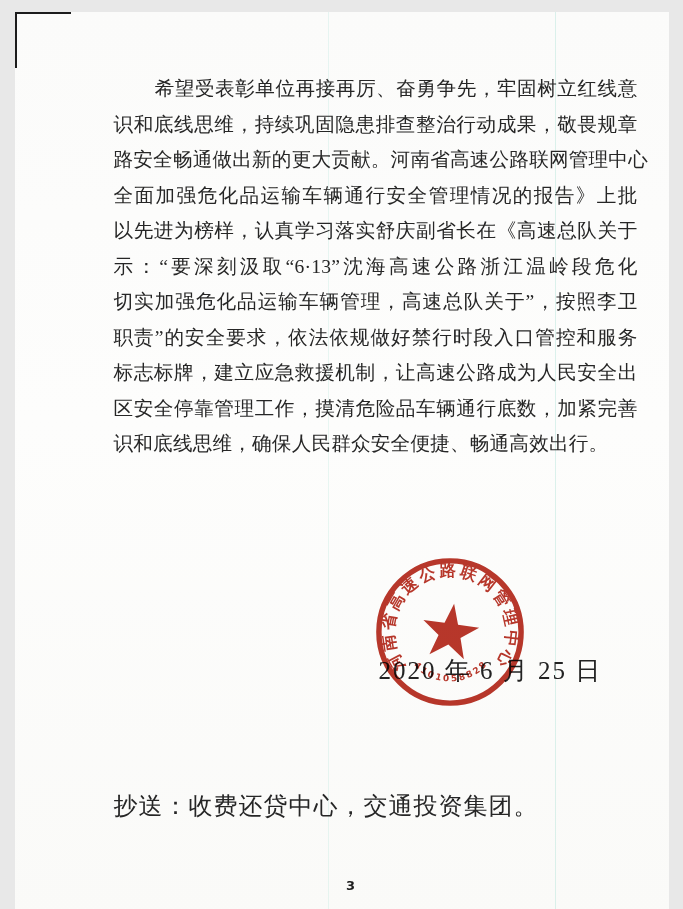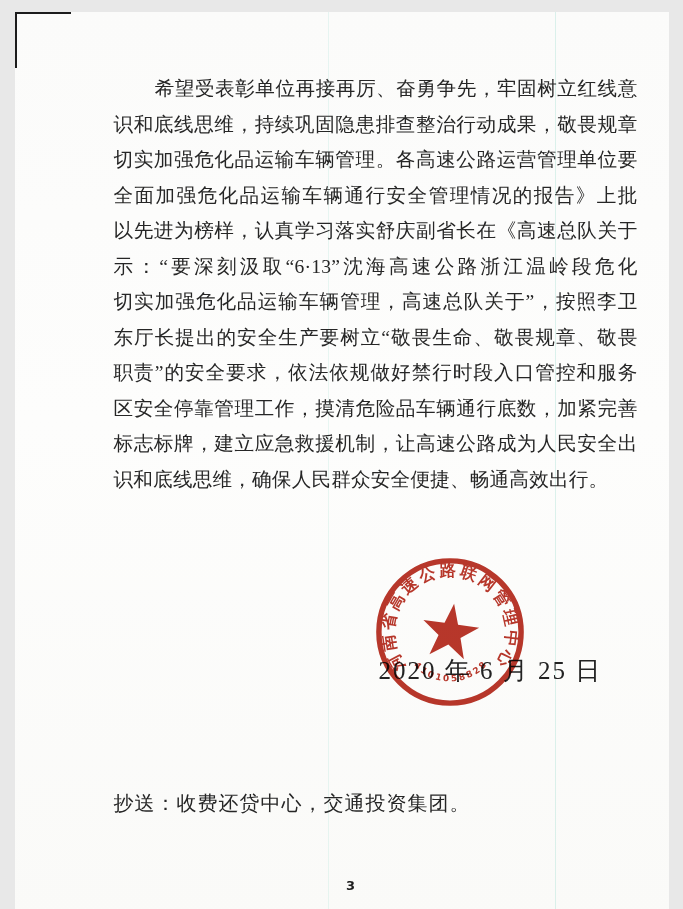--- a/index.html
+++ b/index.html
@@ -42,50 +42,49 @@
     font-size:25px;letter-spacing:2px;color:#222;
     white-space:nowrap;
   }
   .seal{
     position:absolute;left:356px;top:541px;width:158px;height:158px;
     mix-blend-mode:multiply;opacity:.95;
   }
   
   .cc-line{
     position:absolute;left:99px;top:778px;
-    font-size:20px;letter-spacing:1px;color:#262626;white-space:nowrap;
+    font-size:24px;letter-spacing:1px;color:#262626;white-space:nowrap;
   }
   .page-number{
     position:absolute;left:0;top:866px;width:672px;
     text-align:center;font-size:13px;font-weight:bold;color:#1e1e1e;
     font-family:"DejaVu Sans","Liberation Sans",sans-serif;
   }
 </style>
 </head>
 <body>
 
 <div class="page">
 
   <div class="artifact-top"></div>
   <div class="artifact-left"></div>
   <div class="scanline a"></div>
   <div class="scanline b"></div>
 
   <div class="body-text">
     <p class="indent">希望受表彰单位再接再厉、奋勇争先，牢固树立红线意</p>
     <p>识和底线思维，持续巩固隐患排查整治行动成果，敬畏规章</p>
-    <p>切实加强危化品运输车辆管理。各高速公路运营管理单位要</p>
+    <p>路安全畅通做出新的更大贡献。河南省高速公路联网管理中心</p>
     <p>全面加强危化品运输车辆通行安全管理情况的报告》上批</p>
     <p>以先进为榜样，认真学习落实舒庆副省长在《高速总队关于</p>
     <p>示：“要深刻汲取“6·13”沈海高速公路浙江温岭段危化</p>
     <p>切实加强危化品运输车辆管理，高速总队关于”，按照李卫</p>
-    <p>东厅长提出的安全生产要树立“敬畏生命、敬畏规章、敬畏</p>
     <p>职责”的安全要求，依法依规做好禁行时段入口管控和服务</p>
+    <p>标志标牌，建立应急救援机制，让高速公路成为人民安全出</p>
     <p>区安全停靠管理工作，摸清危险品车辆通行底数，加紧完善</p>
-    <p>标志标牌，建立应急救援机制，让高速公路成为人民安全出</p>
     <p class="last-line">识和底线思维，确保人民群众安全便捷、畅通高效出行。</p>
   </div>
 
   <div class="issue-date">2020 年 6 月 25 日</div>
 
   <svg class="seal" viewBox="0 0 160 160" xmlns="http://www.w3.org/2000/svg">
     <defs>
       <path id="arcTop" d="M 36.3,116.6 A 57,57 0 1 1 123.7,116.6" fill="none"></path>
       <path id="arcBottom" d="M 38,108 A 51,51 0 0 0 122,108" fill="none"></path>
     </defs>

